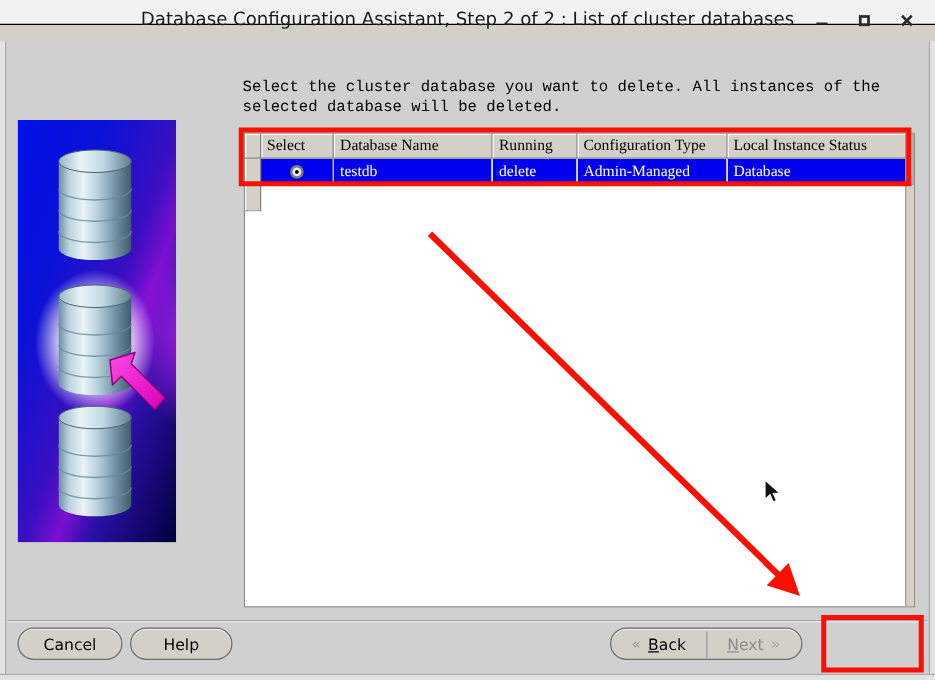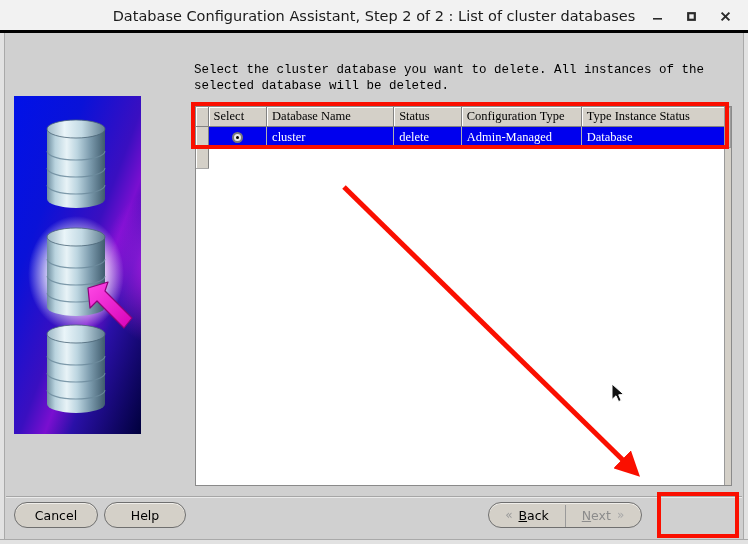--- a/index.html
+++ b/index.html
@@ -16,23 +16,23 @@
     position: absolute;
     left: 0; top: 0;
     width: 748px; height: 544px;
     background: #d4d0c8;
     box-sizing: border-box;
   }
   
   .titlebar {
     position: absolute;
     left: 0; top: 0;
-    width: 748px; height: 33px;
+    width: 748px; height: 20px;
     background: #f2f2f2;
-    border-bottom: 3px solid #000000;
+    border-bottom: 1px solid #000000;
     box-sizing: border-box;
     padding-left: 12px;
   }
   .title-text {
     position: absolute;
     left: 0; top: 0;
     width: 748px; height: 33px;
     line-height: 33px;
     text-align: center;
     font-size: 14.5px;
@@ -466,32 +466,32 @@
         <col style="width:126px">
         <col style="width:67px">
         <col style="width:119px">
         <col style="width:148px">
       </colgroup>
       <thead>
         <tr>
           <th class="rowhead-col"></th>
           <th>Select</th>
           <th>Database Name</th>
-          <th>Status</th>
+          <th>Running</th>
           <th>Configuration Type</th>
-          <th>Type Instance Status</th>
+          <th>Local Instance Status</th>
         </tr>
       </thead>
       <tbody>
         <tr class="selected">
           <td class="rowhead-col"></td>
           <td class="select-col">
             <span class="radio-on"></span>
           </td>
-          <td>cluster</td>
+          <td>testdb</td>
           <td>delete</td>
           <td>Admin-Managed</td>
           <td>Database</td>
         </tr>
         <tr class="empty-row">
           <td class="rowhead-col"></td>
           <td></td>
           <td></td>
           <td></td>
           <td></td>

